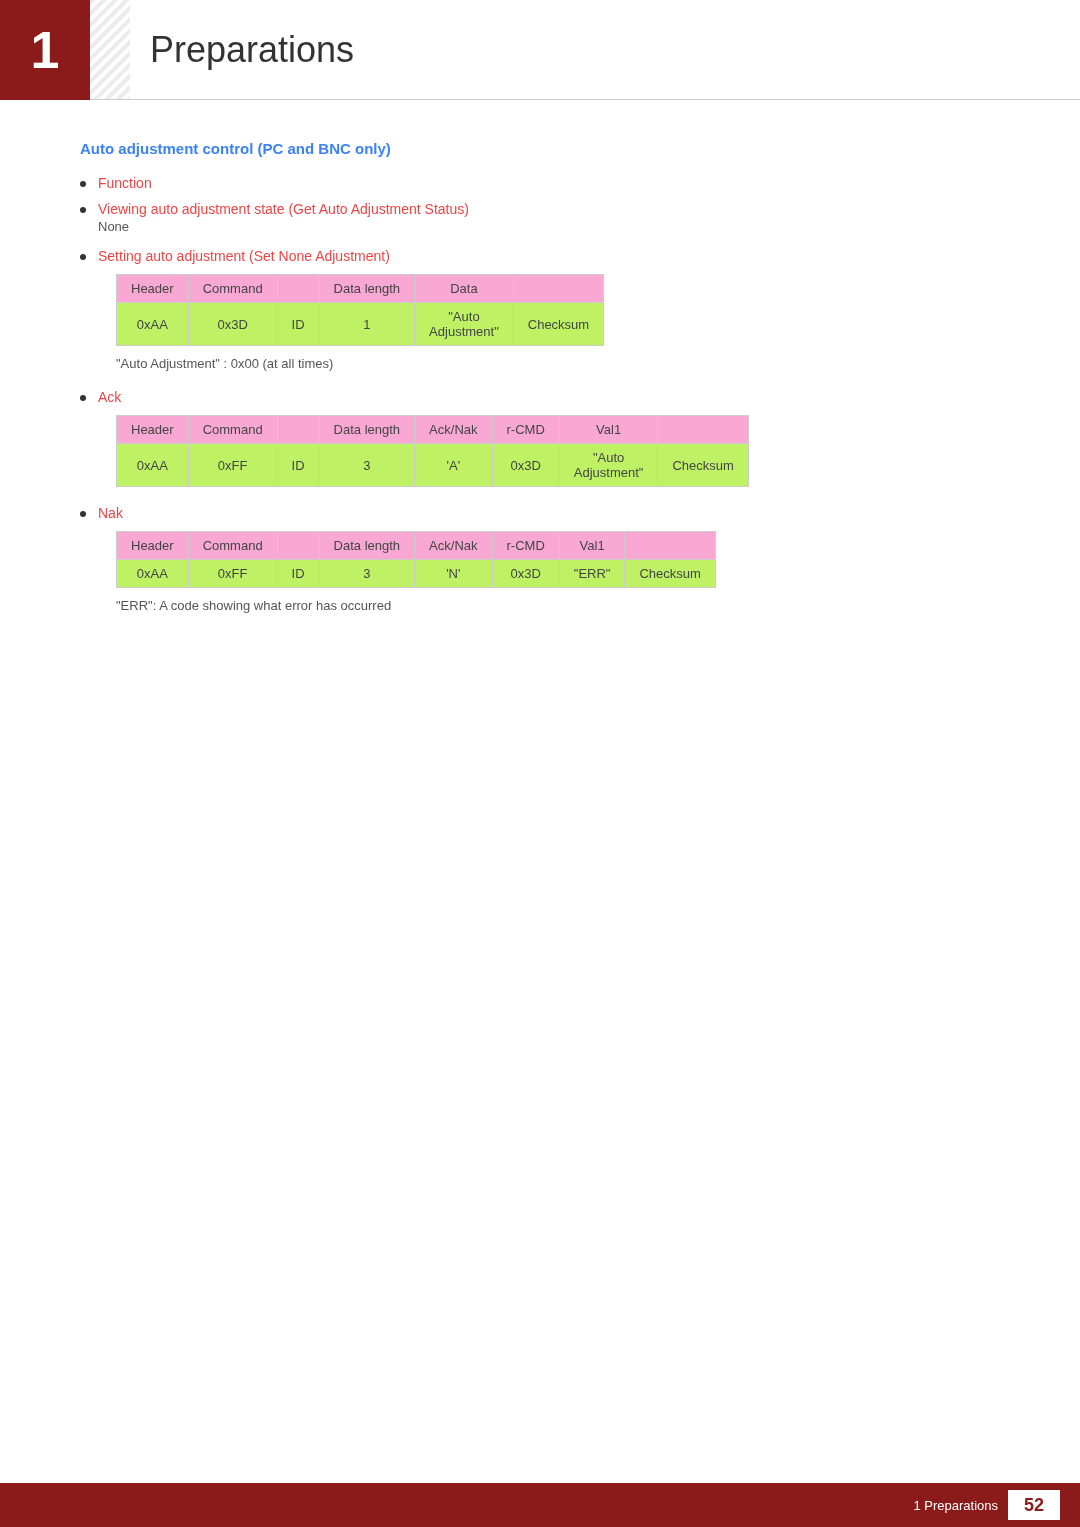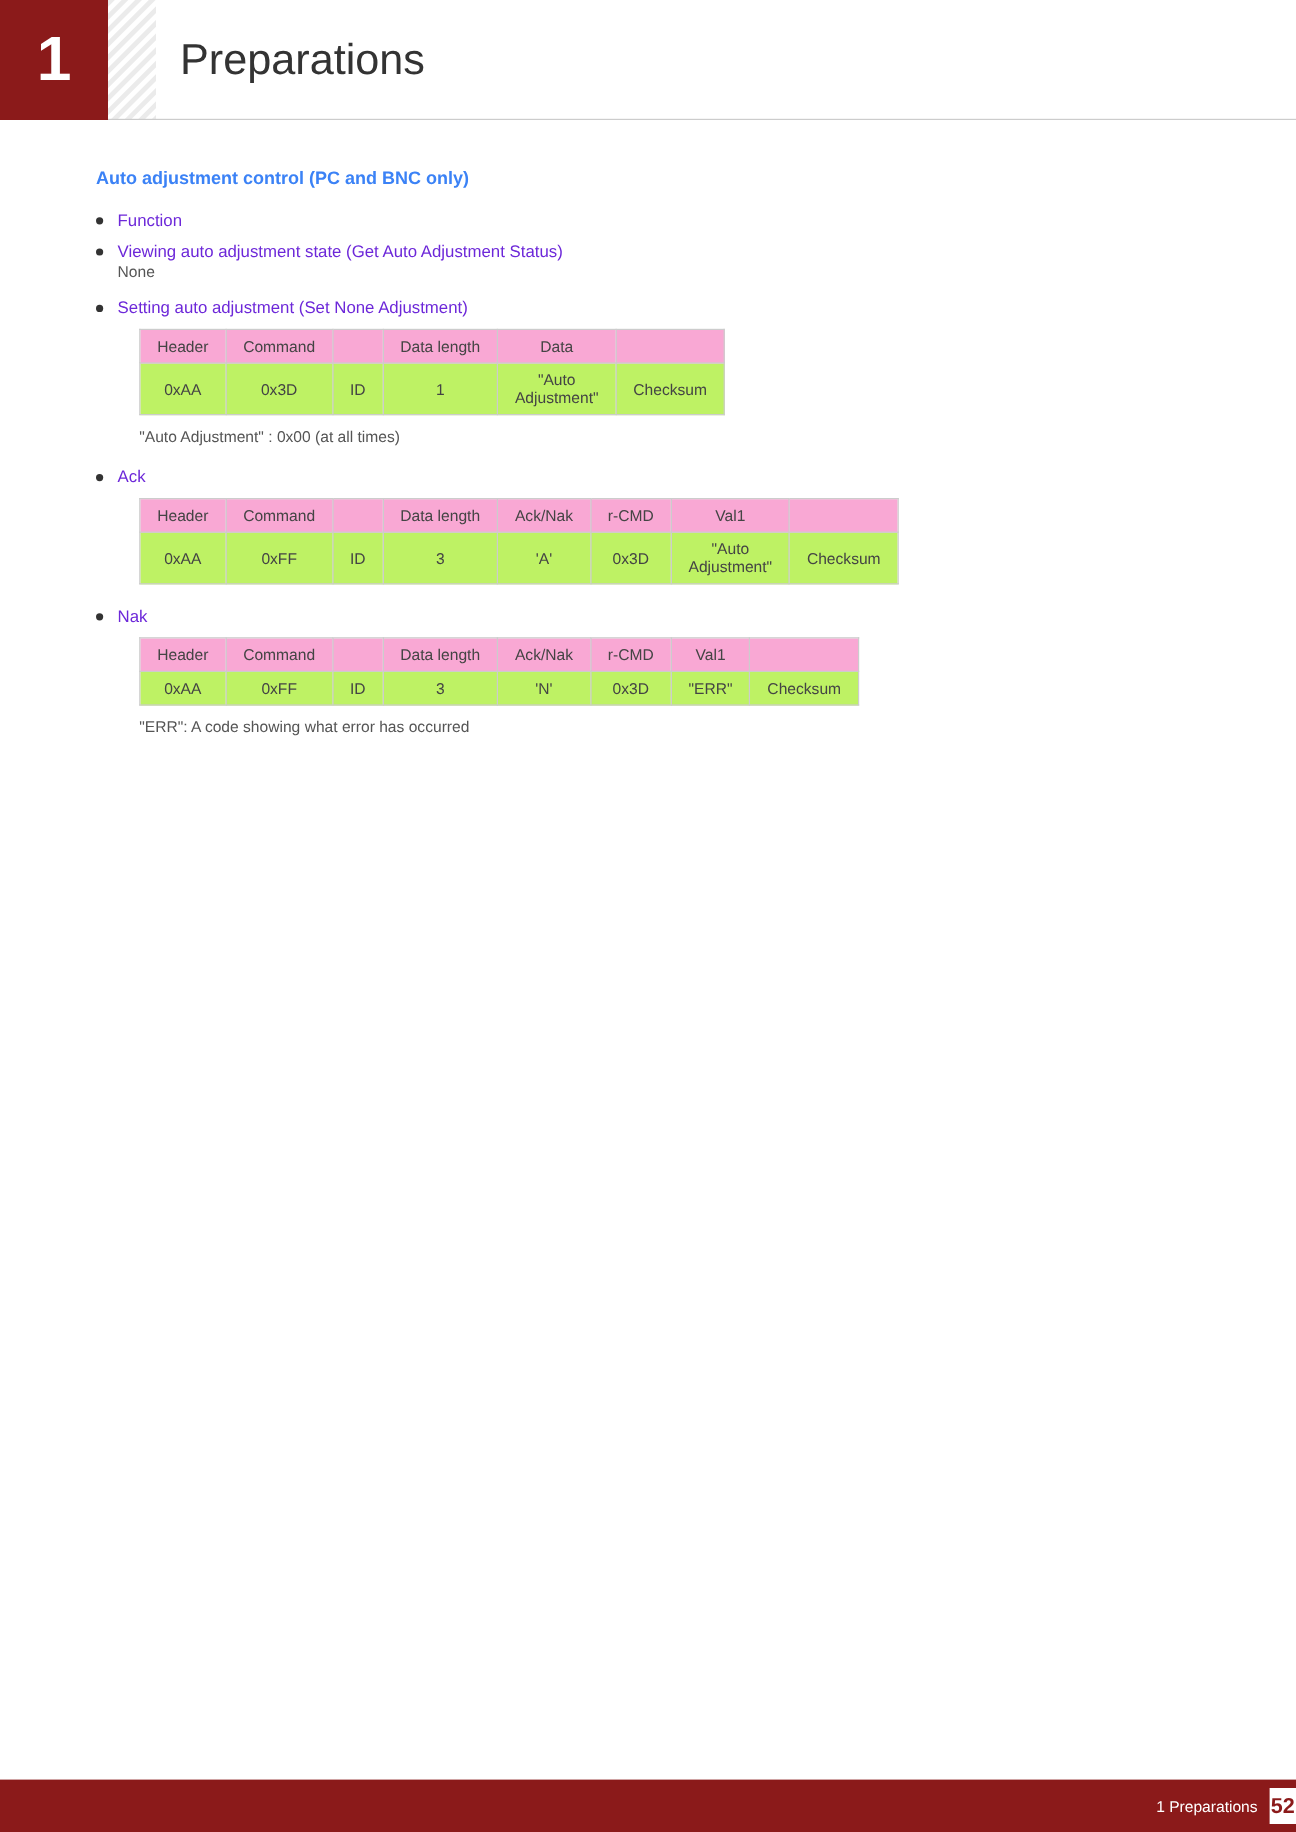--- a/index.html
+++ b/index.html
@@ -92,21 +92,21 @@
       margin-right: 12px;
       flex-shrink: 0;
     }
 
     .bullet-content {
       flex: 1;
     }
 
     .bullet-label {
       font-size: 14px;
-      color: #6d28d9;
+      color: #ef4444;
       margin-bottom: 2px;
     }
 
     .bullet-sub {
       font-size: 13px;
       color: #555;
       margin-top: 2px;
       margin-bottom: 6px;
     }
 
@@ -145,34 +145,35 @@
     .footer {
       position: absolute;
       bottom: 0;
       left: 0;
       right: 0;
       height: 44px;
       background: #8B1A1A;
       display: flex;
       align-items: center;
       justify-content: flex-end;
+      padding-right: 20px;
     }
 
     .footer-text {
       color: #fff;
       font-size: 13px;
       margin-right: 10px;
     }
 
     .footer-number {
       background: #fff;
       color: #8B1A1A;
       font-weight: bold;
       font-size: 18px;
-      width: 22px;
+      width: 52px;
       height: 30px;
       display: flex;
       align-items: center;
       justify-content: center;
     }
   </style>
 </head>
 <body>
 
 <div class="header-bar">

